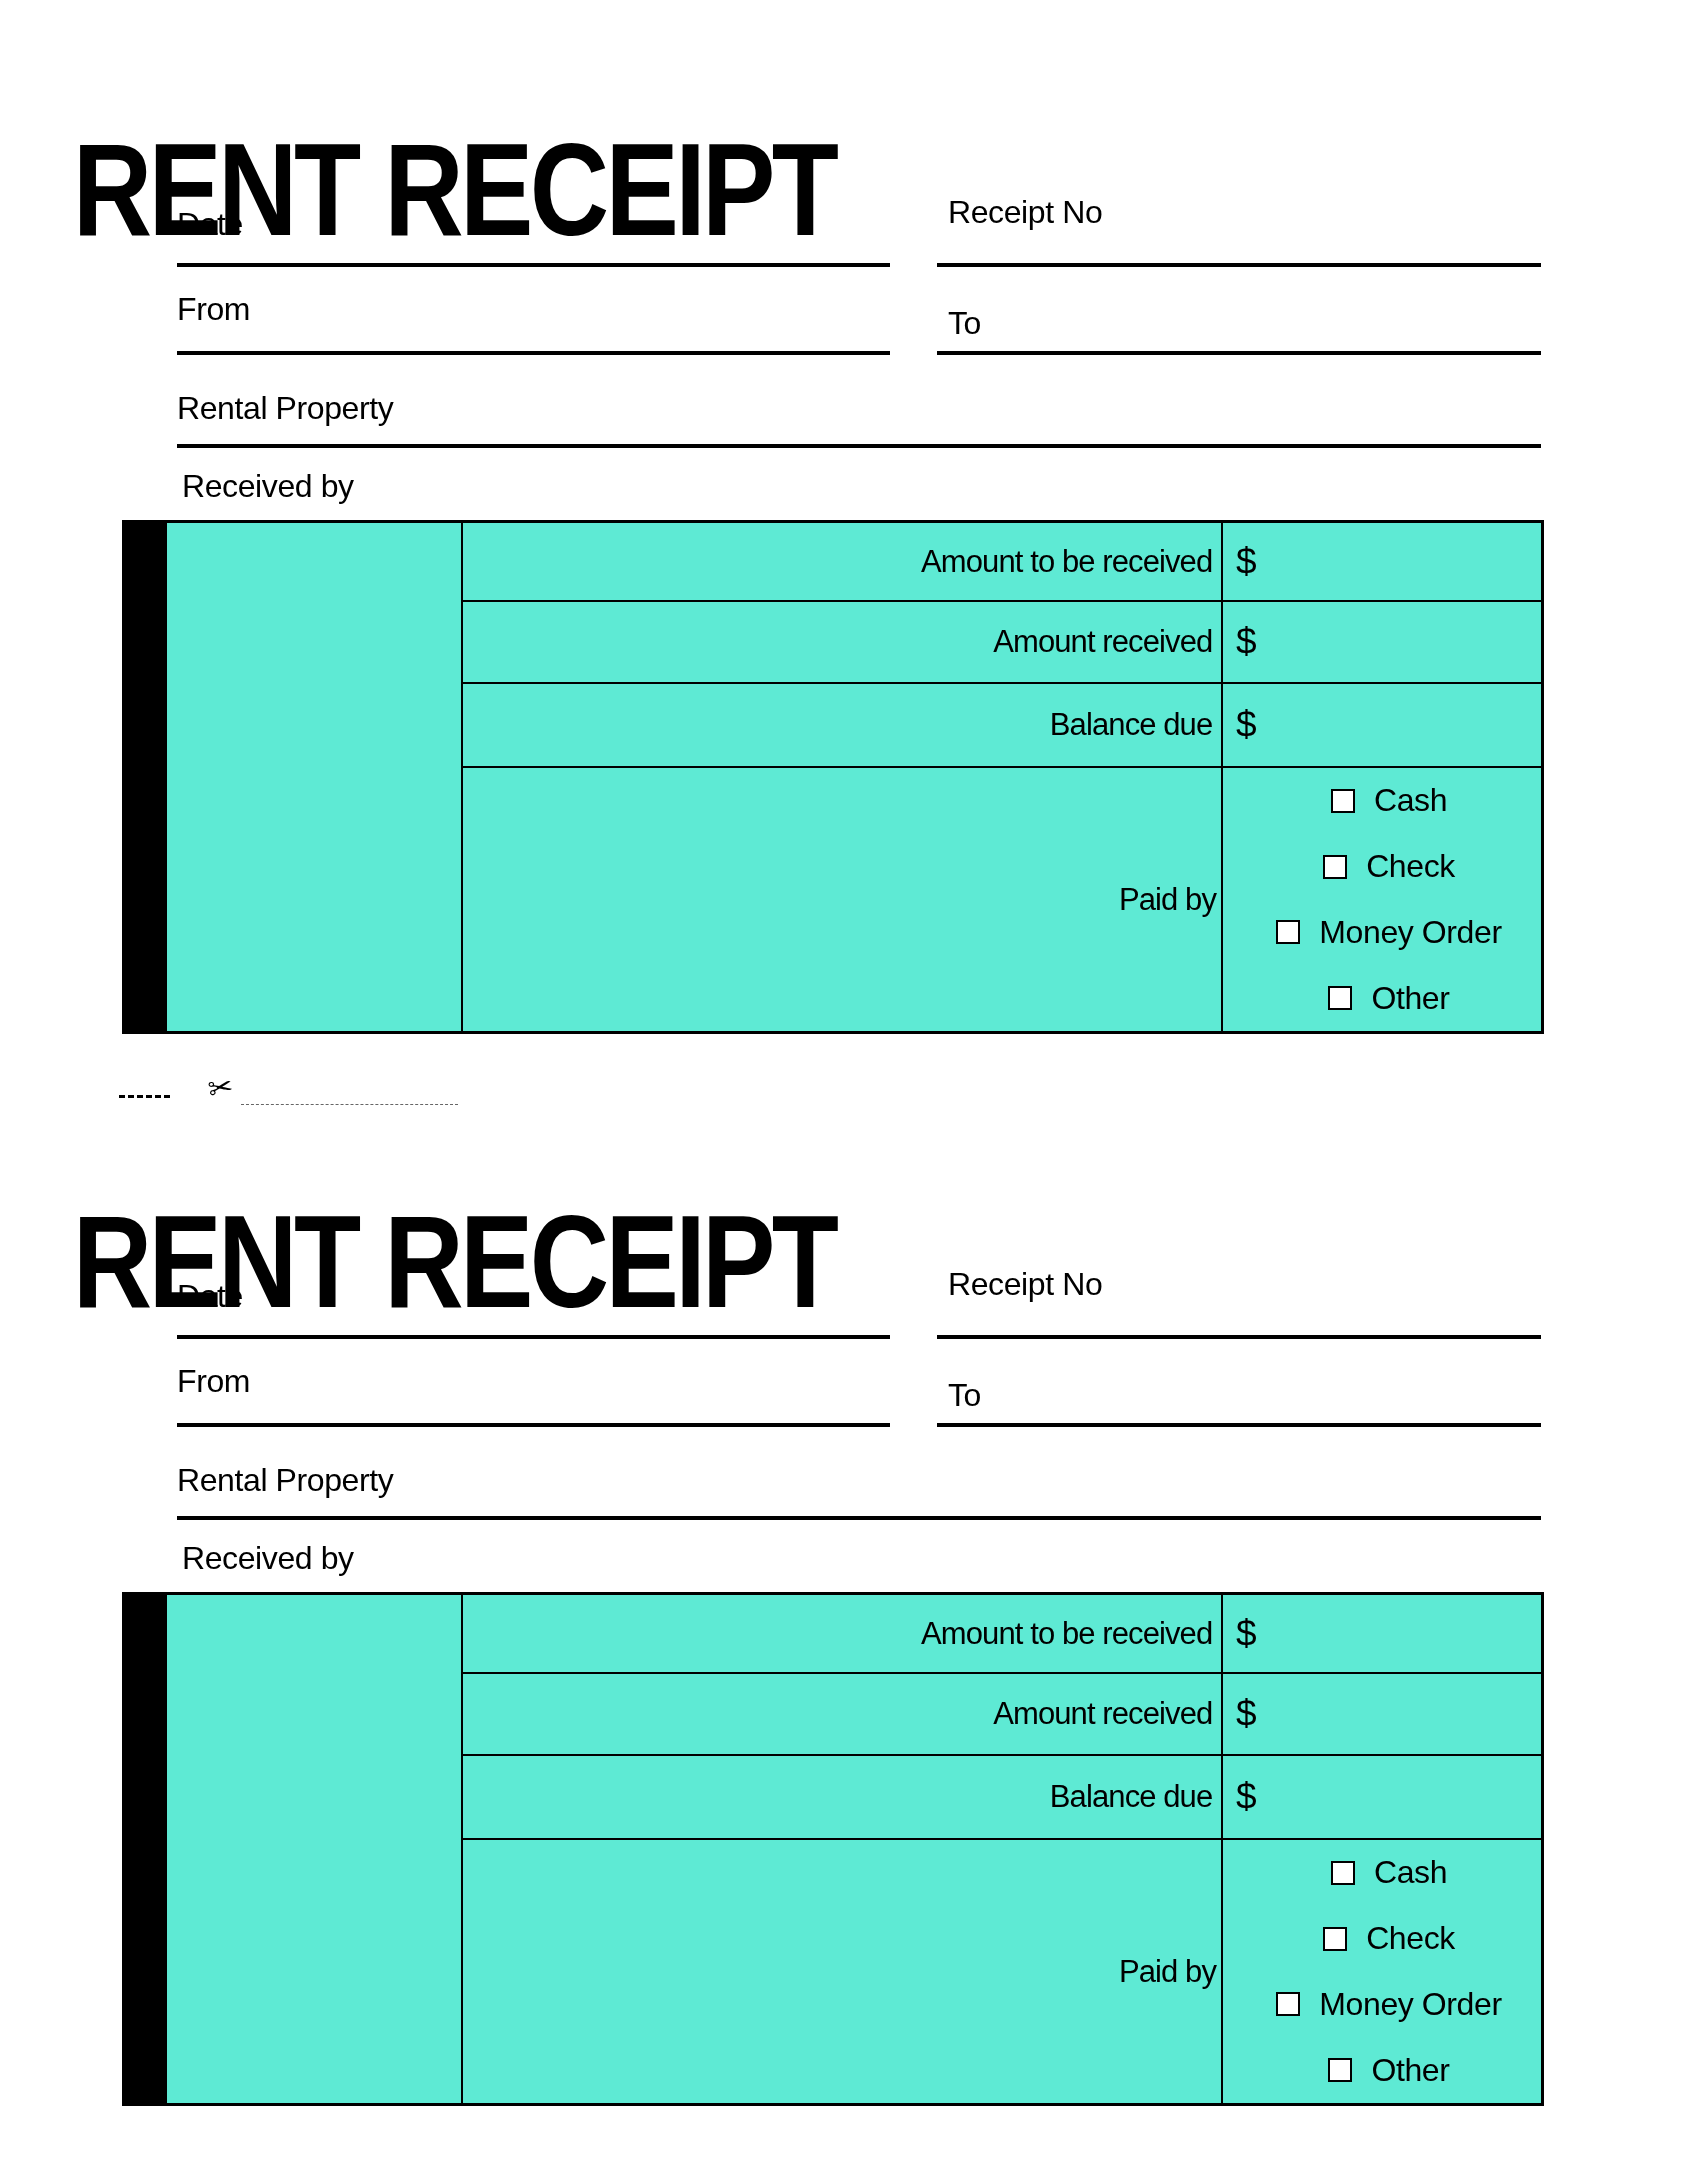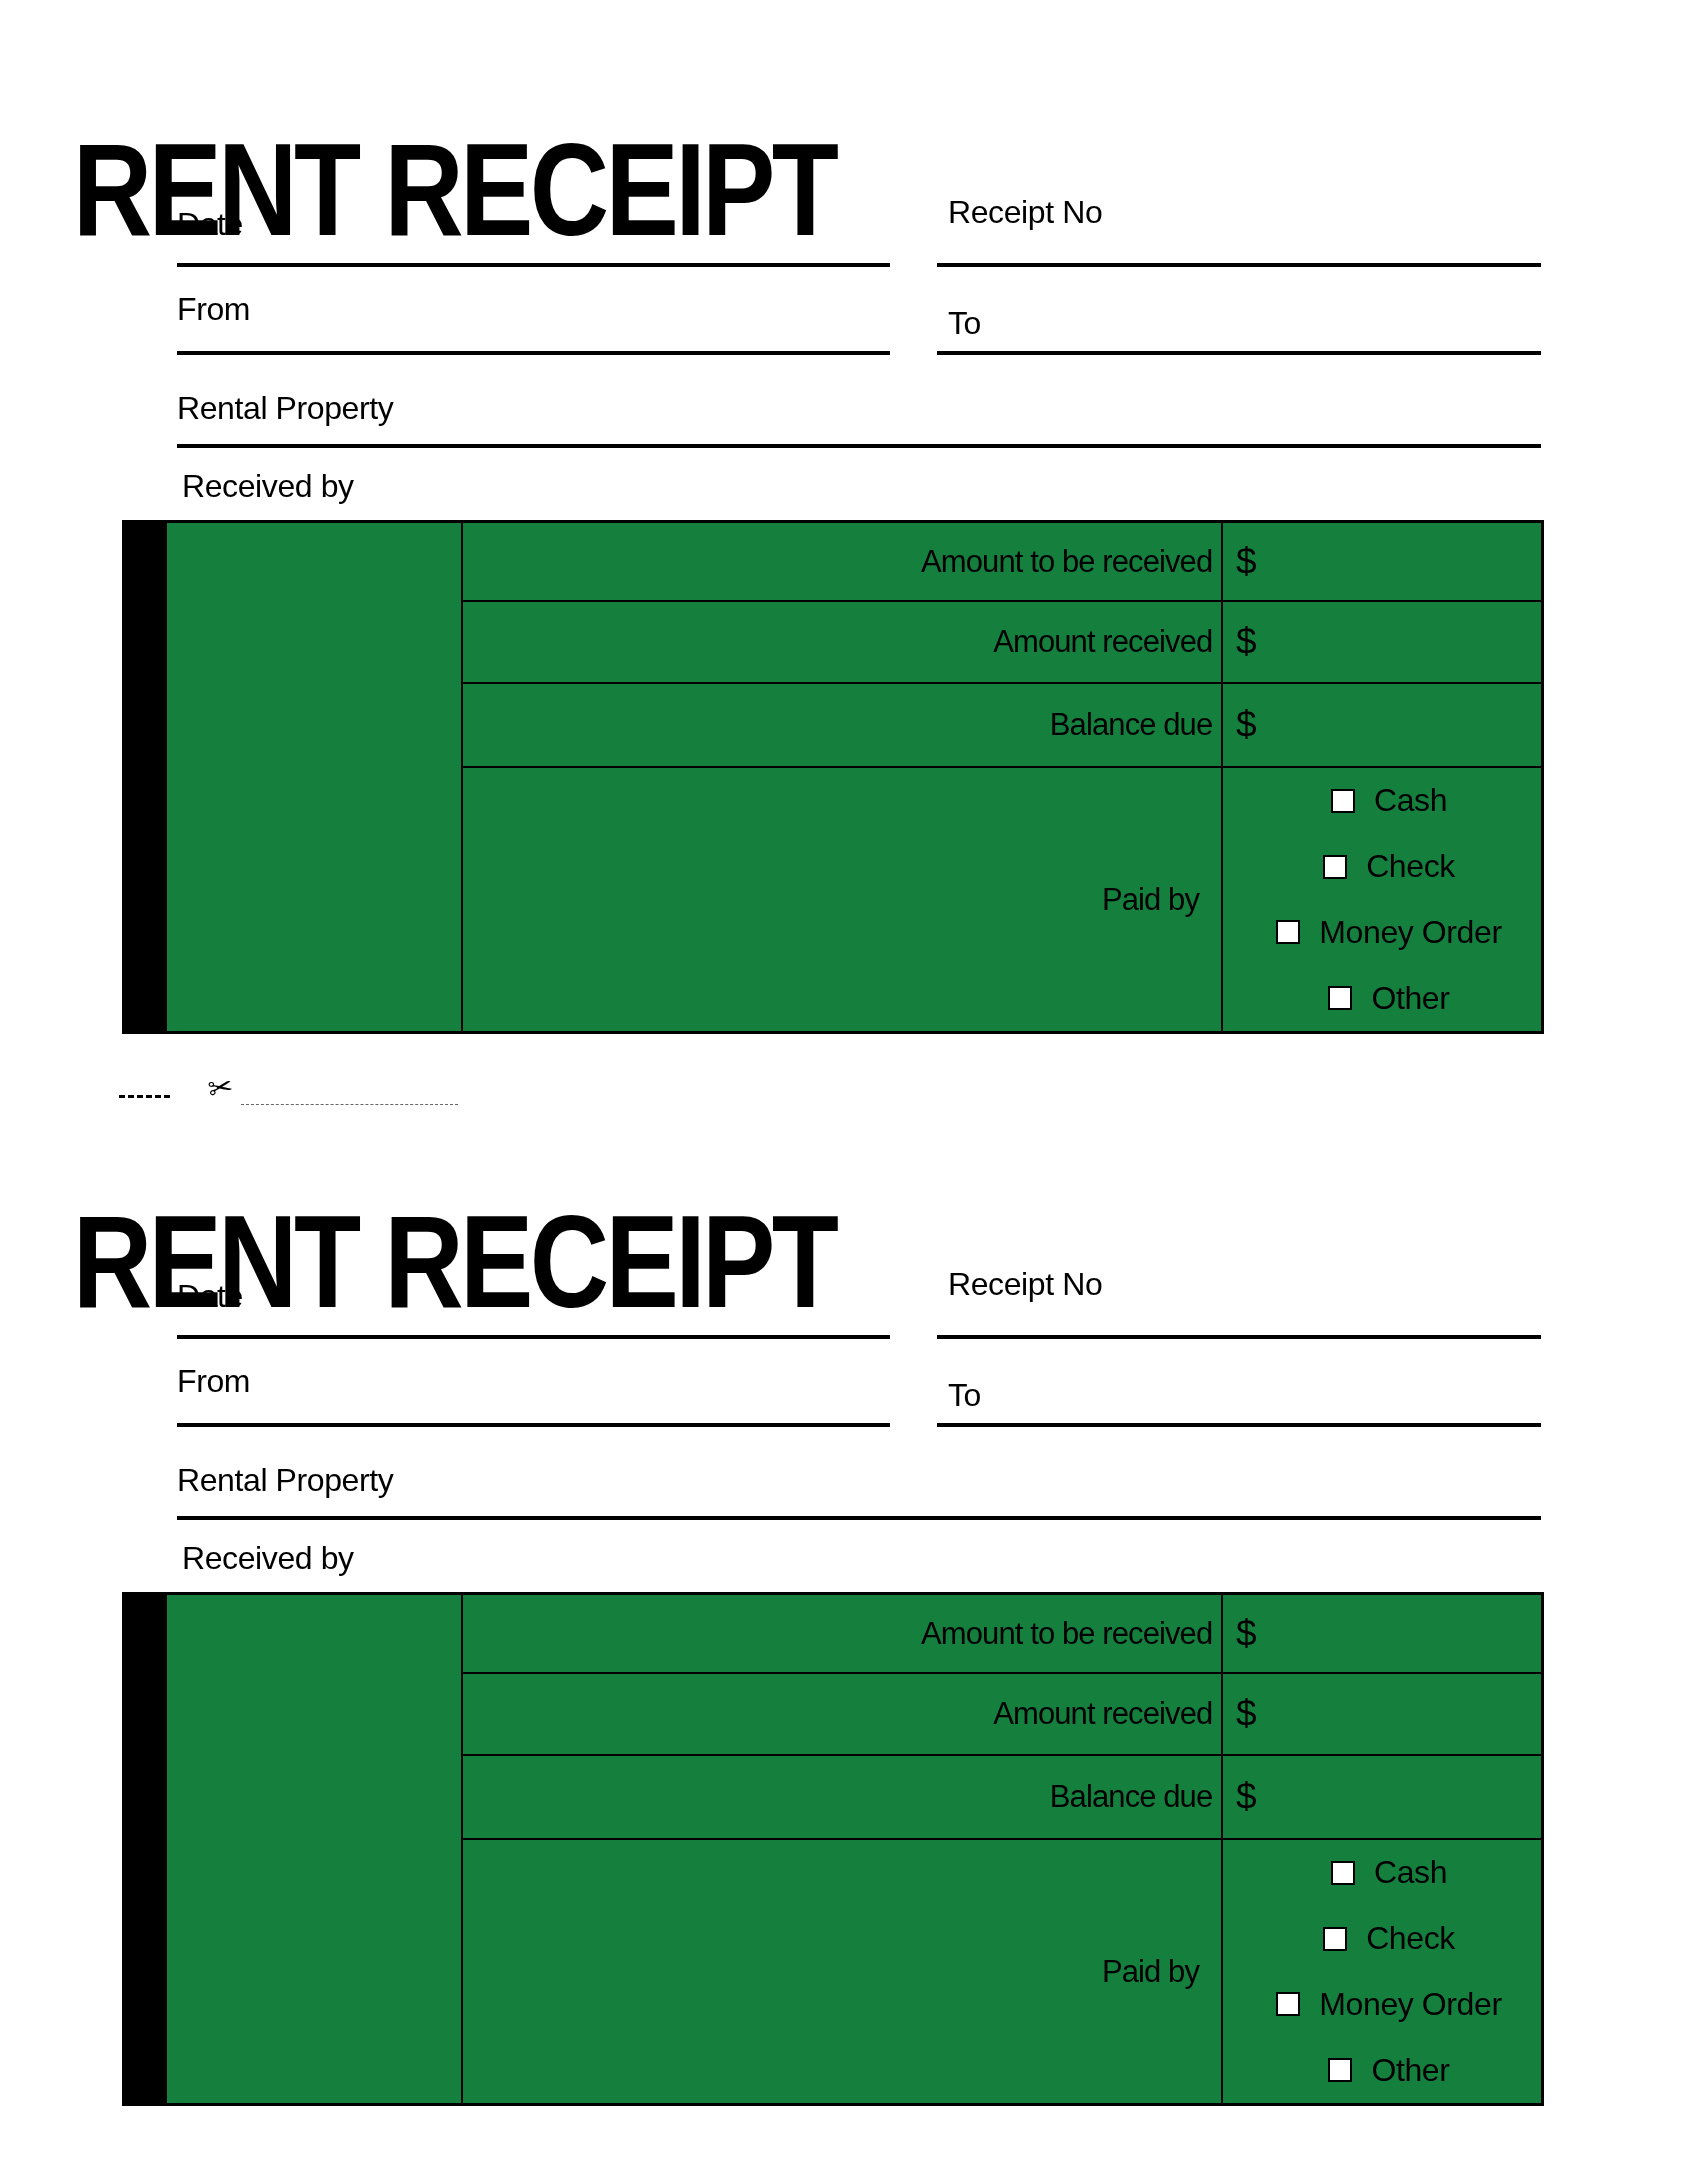--- a/index.html
+++ b/index.html
@@ -31,40 +31,40 @@
   .wline{position:absolute;height:0;border-top:4.4px solid #000;}
   .ln-date{left:177px;top:215px;width:713px;}
   .ln-receipt-no{left:937px;top:215px;width:604px;}
   .ln-from{left:177px;top:303px;width:713px;}
   .ln-to{left:937px;top:303px;width:604px;}
   .ln-rental{left:177px;top:396px;width:1364px;}
 
   
   .rtable{
     position:absolute;left:122px;top:472px;width:1422px;height:514px;
-    box-sizing:border-box;border:3.5px solid #000;background:#15803d;
+    box-sizing:border-box;border:3.5px solid #000;background:#5eead4;
     display:grid;grid-template-columns:42px 296px 760px 1fr;
     grid-template-rows:79px 82px 84px 1fr;
   }
   .c-bar{grid-row:1/5;grid-column:1;background:#000;}
   .c-empty{grid-row:1/5;grid-column:2;border-right:2.6px solid #000;}
   .row-1{grid-row:1;} .row-2{grid-row:2;} .row-3{grid-row:3;}
   .c-lab{
     grid-column:3;border-right:2.6px solid #000;border-bottom:2.6px solid #000;
     display:flex;align-items:center;justify-content:flex-end;
     padding-right:8.7px;font-size:31px;letter-spacing:-0.9px;white-space:nowrap;
   }
   .c-val{
     grid-column:4;border-bottom:2.6px solid #000;
     display:flex;align-items:center;padding-left:13px;font-size:37px;
   }
   .c-paid{
     grid-column:3;grid-row:4;border-right:2.6px solid #000;
     display:flex;align-items:center;justify-content:flex-end;
-    padding-right:22px;font-size:31px;letter-spacing:-0.9px;
+    padding-right:5px;font-size:31px;letter-spacing:-0.9px;
   }
   .c-opts{
     grid-column:4;grid-row:4;
     display:flex;flex-direction:column;justify-content:space-around;
     padding-left:14px;
   }
   .opt{display:flex;align-items:center;font-size:32px;letter-spacing:-0.4px;white-space:nowrap;justify-content:center;}
   .cbx{width:20px;height:20px;border:2.6px solid #000;margin-right:19px;flex:0 0 auto;background:#fff;}
 
   

